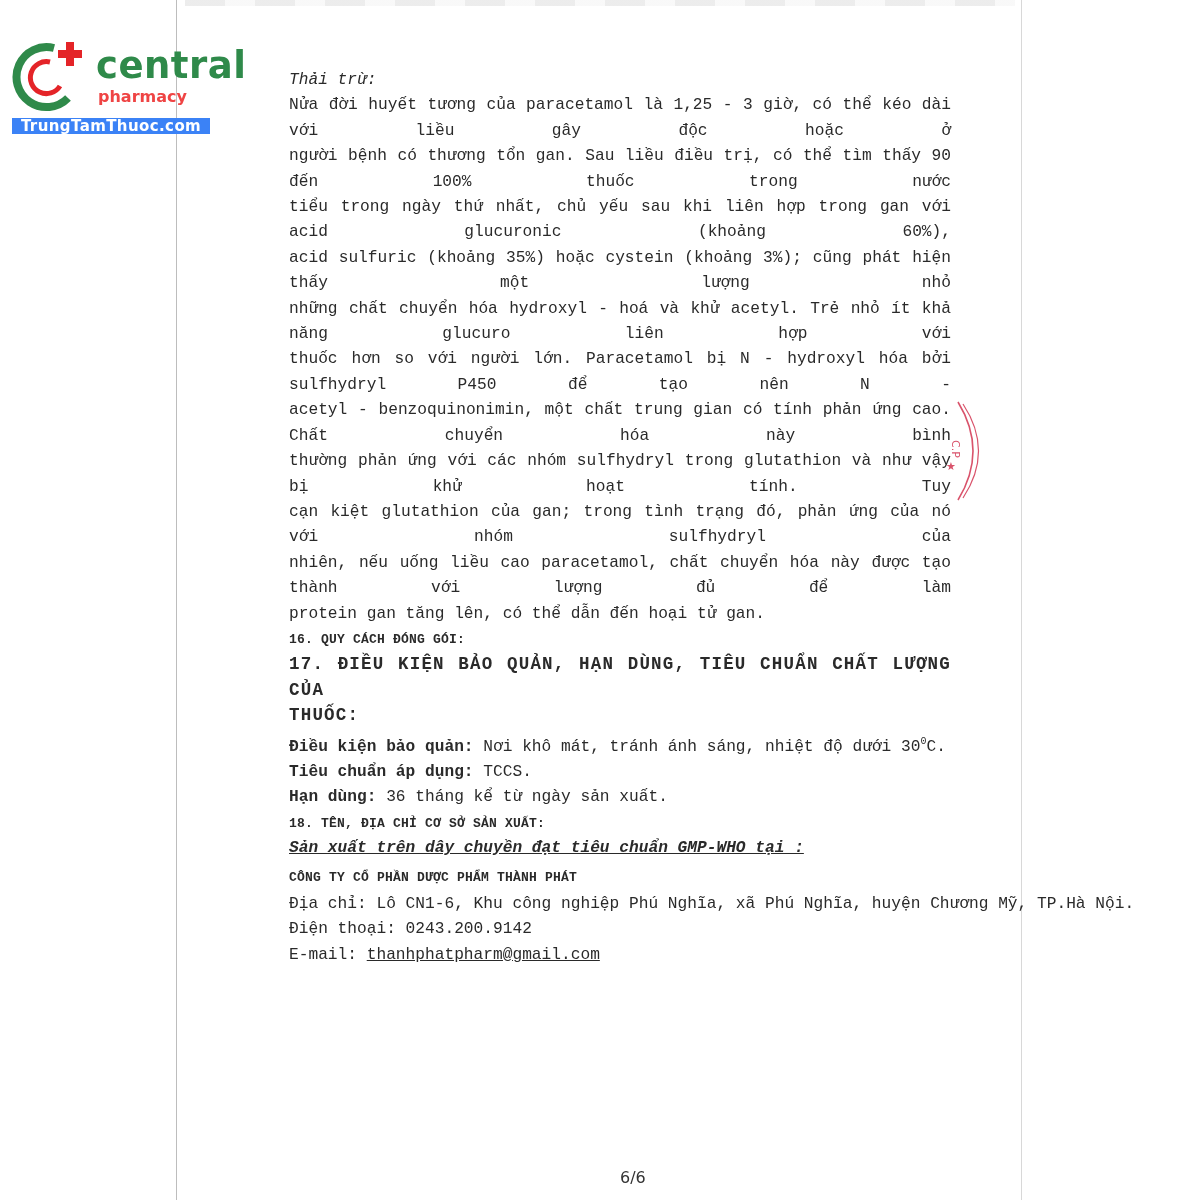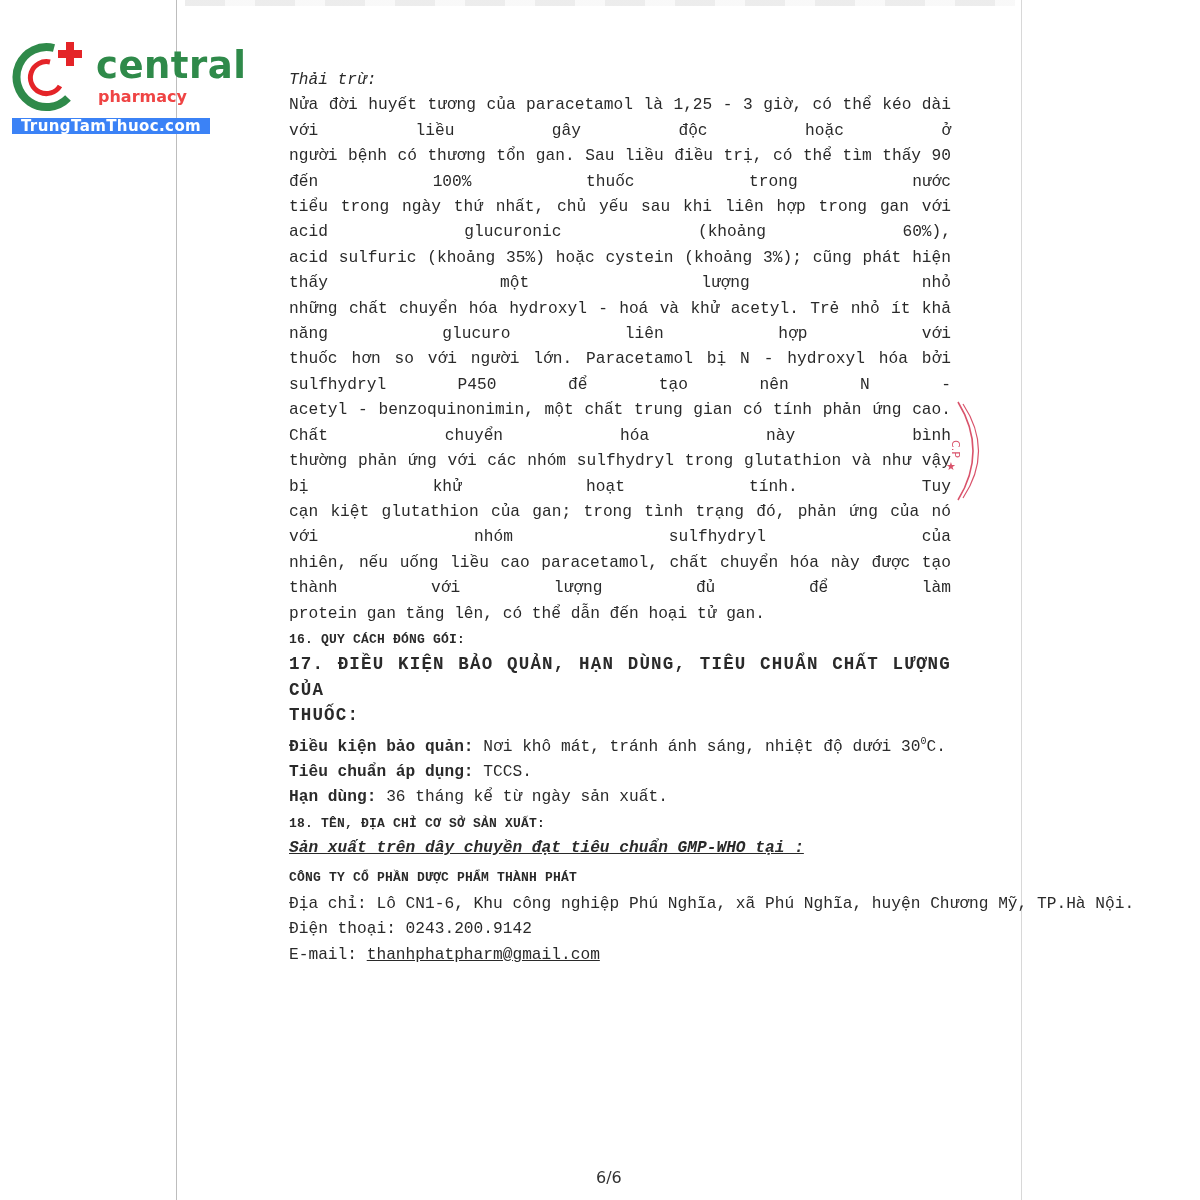--- a/index.html
+++ b/index.html
@@ -34,21 +34,21 @@
     .heading-wide { font-weight: bold; font-size: 17.5px; letter-spacing: 1.2px; }
     .indent { padding-left: 22px; }
     .bold { font-weight: bold; }
     .underline-italic { font-style: italic; font-weight: bold; text-decoration: underline; }
     .email { text-decoration: underline; }
     .sup { font-size: 10px; vertical-align: 7px; }
 
     
     .stamp { position: absolute; left: 940px; top: 398px; width: 50px; height: 106px; }
 
-    .page-number { position: absolute; left: 596px; top: 1168px; font-family: "DejaVu Sans", sans-serif;
+    .page-number { position: absolute; left: 620px; top: 1168px; font-family: "DejaVu Sans", sans-serif;
       font-size: 16px; color: #333; }
   </style>
 </head>
 <body>
 
 <div class="top-noise"></div>
 <div class="page-edge-left"></div>
 <div class="page-edge-right"></div>
 
 <div class="logo">

